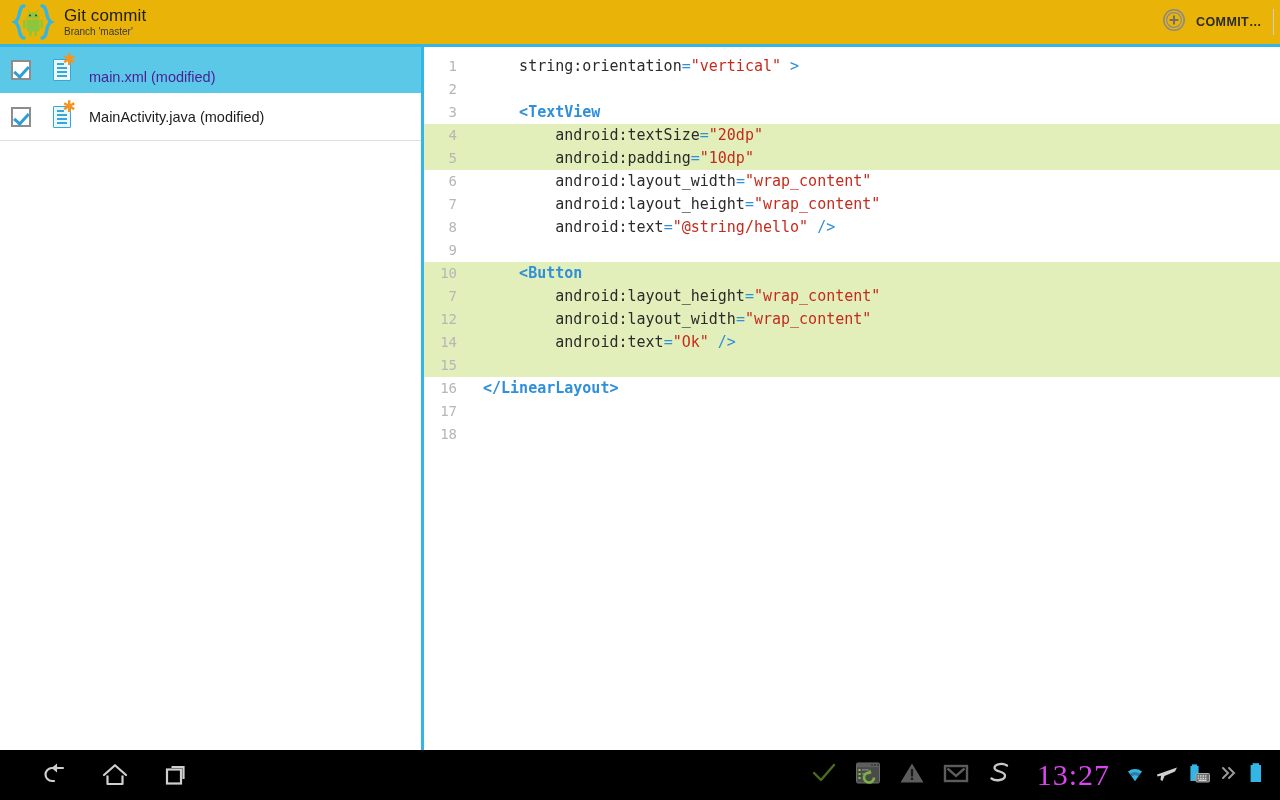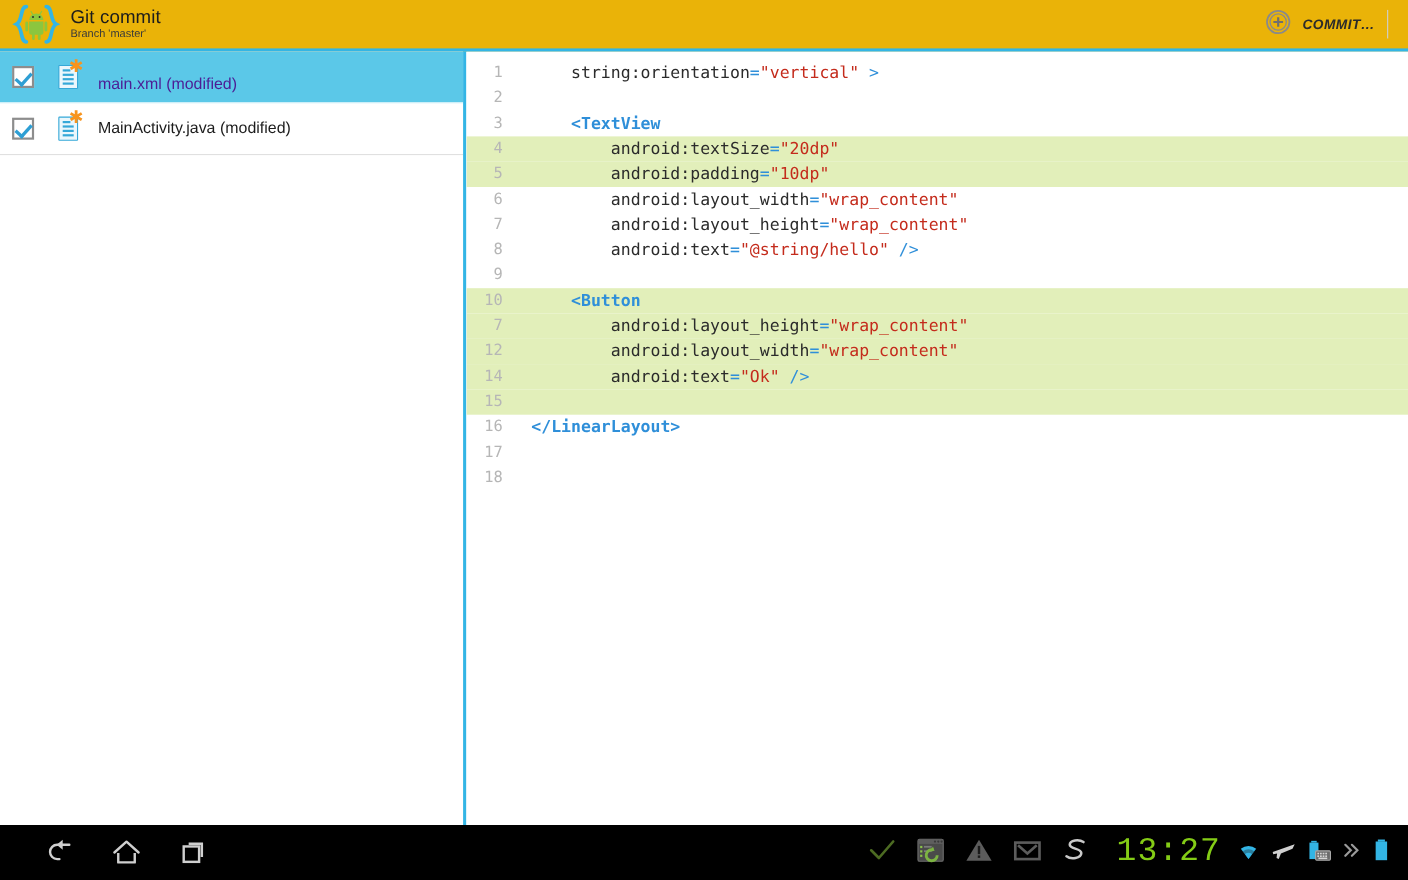--- a/index.html
+++ b/index.html
@@ -38,22 +38,22 @@
     display: flex; flex-direction: column; justify-content: center;
     line-height: 1.05;
   }
   .ab-title {
     font-size: 17px; color: #1c1c1c; letter-spacing: 0.1px;
   }
   .ab-sub {
     font-size: 10px; color: #3a3a3a; margin-top: 2px;
   }
   .ab-right {
-    position: absolute; right: 18px; top: 0;
-    height: 44px; display: flex; align-items: center; font-style: italic;
+    position: absolute; right: 6px; top: 0;
+    height: 44px; display: flex; align-items: center;
   }
   .ab-action {
     display: flex; align-items: center;
     height: 44px; padding: 0 11px;
     cursor: default;
   }
   .ab-action .lbl {
     font-size: 12.5px; font-weight: bold; color: #2b2b2b;
     letter-spacing: 0.4px; margin-left: 9px;
   }
@@ -179,22 +179,22 @@
     display: flex; align-items: center;
   }
   .nav-btns { display: flex; align-items: center; padding-left: 22px; }
   .nav-btn {
     width: 62px; height: 50px;
     display: flex; align-items: center; justify-content: center;
   }
   .sys-spacer { flex: 1 1 auto; }
   .notif-icons { display: flex; align-items: center; gap: 18px; padding-right: 8px;}
   .clock {
-    color: #84cc16; font-size: 30px;
-    font-family: Liberation Mono, monospace;
+    color: #d946ef; font-size: 30px;
+    font-family: Liberation Serif, serif;
     font-weight: 300; letter-spacing: 1px;
     margin: 0 12px 0 16px; line-height: 1;
   }
   .sys-icons { display: flex; align-items: center; gap: 7px; padding-right: 14px; }
 </style>
 </head>
 <body>
 
 <div id="app">
 

